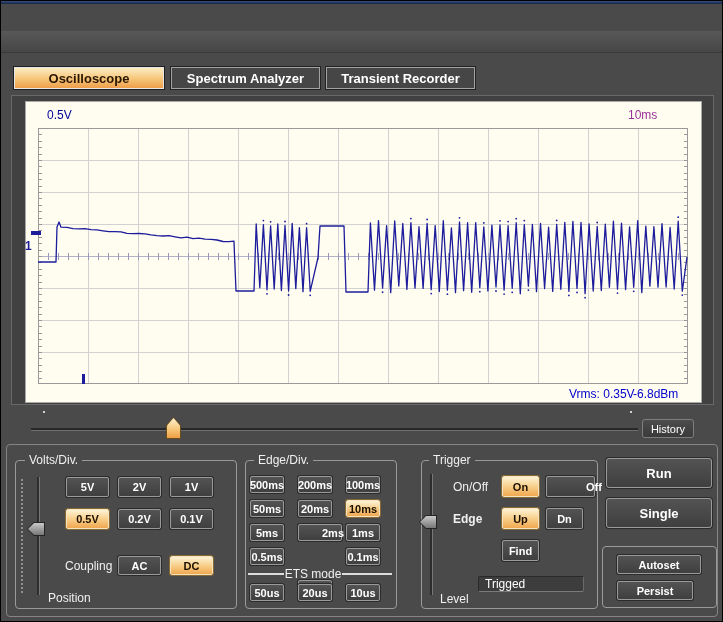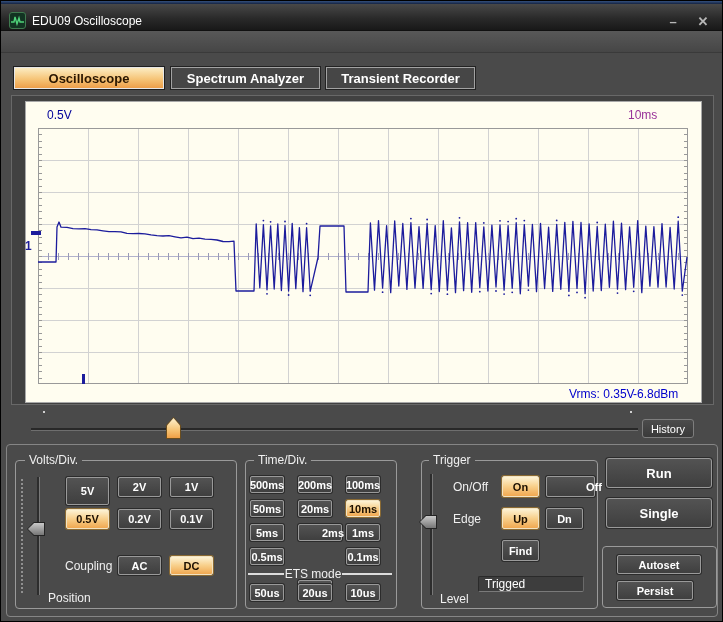--- a/index.html
+++ b/index.html
@@ -74,30 +74,20 @@
   .status-box { background:#3d3d3d; border:1px solid #2a2a2a; border-bottom-color:#7a7a7a;
     border-right-color:#6a6a6a; color:#fff; font-size:12px; display:flex; align-items:center;
     padding-left:6px; border-radius:2px; }
 </style>
 </head>
 <body>
 
 <div class="win">
 
   <div class="abs topstrip"></div>
-  <div class="abs titlebar">
-    <div class="abs appicon">
-      <svg width="13" height="13" viewBox="0 0 13 13">
-        <polyline points="0,8 3,8 4,3 6,10 8,4 9,8 13,8" fill="none" stroke="#4fd37a" stroke-width="1.4"></polyline>
-      </svg>
-    </div>
-    <div class="abs title">EDU09 Oscilloscope</div>
-    <div class="abs caption-btn" style="left:662px;">–</div>
-    <div class="abs caption-btn" style="left:692px;">✕</div>
-  </div>
 
   <div class="abs menubar">
     <span class="abs menuitem" style="left:15px;">File</span>
     <span class="abs menuitem" style="left:50px;">Edit</span>
     <span class="abs menuitem" style="left:82px;">Options</span>
     <span class="abs menuitem" style="left:138px;">View</span>
     <span class="abs menuitem" style="left:177px;">Help</span>
   </div>
 
   <div class="abs tab active" style="left:13px;width:150px;">Oscilloscope</div>
@@ -323,33 +313,33 @@
 
   <div class="abs bottom-panel"></div>
 
   <div class="abs group" style="left:14px;top:459px;width:222px;height:149px;"></div>
   <div class="abs group-title" style="left:24px;top:453px;">Volts/Div.</div>
   <div class="abs vticks" style="left:20px;top:478px;height:114px;"></div>
   <div class="abs vtrack" style="left:36px;top:476px;height:118px;"></div>
   <div class="abs thumb-left" style="left:26px;top:521px;">
       <div class="fill"></div>
     </div>
-  <div class="abs btn" style="left:65px;top:476px;width:43px;height:28px;">5V</div>
+  <div class="abs btn" style="left:65px;top:476px;width:43px;height:20px;">5V</div>
   <div class="abs btn" style="left:117px;top:476px;width:43px;height:20px;">2V</div>
   <div class="abs btn" style="left:169px;top:476px;width:43px;height:20px;">1V</div>
   <div class="abs btn active" style="left:65px;top:508px;width:43px;height:20px;">0.5V</div>
   <div class="abs btn" style="left:117px;top:508px;width:43px;height:20px;">0.2V</div>
   <div class="abs btn" style="left:169px;top:508px;width:43px;height:20px;">0.1V</div>
   <div class="abs lbl" style="left:64px;top:558px;">Coupling</div>
   <div class="abs btn" style="left:117px;top:555px;width:43px;height:19px;">AC</div>
   <div class="abs btn active" style="left:169px;top:555px;width:43px;height:19px;">DC</div>
   <div class="abs lbl" style="left:47px;top:590px;">Position</div>
 
   <div class="abs group" style="left:244px;top:459px;width:152px;height:149px;"></div>
-  <div class="abs group-title" style="left:253px;top:453px;">Time/Div.</div>
+  <div class="abs group-title" style="left:253px;top:453px;">Edge/Div.</div>
   <div class="abs btn" style="left:249px;top:475px;width:34px;height:17px;">500ms</div>
   <div class="abs btn" style="left:297px;top:475px;width:34px;height:17px;">200ms</div>
   <div class="abs btn" style="left:345px;top:475px;width:34px;height:17px;">100ms</div>
   <div class="abs btn" style="left:249px;top:499px;width:34px;height:17px;">50ms</div>
   <div class="abs btn" style="left:297px;top:499px;width:34px;height:17px;">20ms</div>
   <div class="abs btn active" style="left:345px;top:499px;width:34px;height:17px;">10ms</div>
   <div class="abs btn" style="left:249px;top:523px;width:34px;height:17px;">5ms</div>
   <div class="abs btn" style="left:297px;top:523px;width:44px;height:17px;padding-left:26px;">2ms</div>
   <div class="abs btn" style="left:345px;top:523px;width:34px;height:17px;">1ms</div>
   <div class="abs btn" style="left:249px;top:547px;width:34px;height:17px;">0.5ms</div>
@@ -364,21 +354,21 @@
 
   <div class="abs group" style="left:420px;top:459px;width:177px;height:149px;"></div>
   <div class="abs group-title" style="left:428px;top:453px;">Trigger</div>
   <div class="abs vtrack" style="left:429px;top:473px;height:121px;"></div>
   <div class="abs thumb-left" style="left:418px;top:514px;">
       <div class="fill"></div>
     </div>
   <div class="abs lbl" style="left:452px;top:479px;">On/Off</div>
   <div class="abs btn active" style="left:501px;top:475px;width:37px;height:21px;">On</div>
   <div class="abs btn" style="left:545px;top:475px;width:37px;height:21px;padding-left:47px;">Off</div>
-  <div class="abs lbl" style="left:452px;top:511px;">Edge</div>
+  <div class="abs lbl" style="left:452px;top:511px;font-weight:bold;">Edge</div>
   <div class="abs btn active" style="left:501px;top:507px;width:37px;height:21px;">Up</div>
   <div class="abs btn" style="left:545px;top:507px;width:37px;height:21px;">Dn</div>
   <div class="abs btn" style="left:501px;top:539px;width:37px;height:21px;">Find</div>
   <div class="abs status-box" style="left:477px;top:575px;width:106px;height:16px;">Trigged</div>
   <div class="abs lbl" style="left:439px;top:591px;">Level</div>
 
   <div class="abs btn big" style="left:605px;top:457px;width:106px;height:30px;">Run</div>
   <div class="abs btn big" style="left:605px;top:497px;width:106px;height:30px;">Single</div>
   <div class="abs group" style="left:601px;top:545px;width:115px;height:62px;"></div>
   <div class="abs btn" style="left:616px;top:554px;width:84px;height:19px;">Autoset</div>

